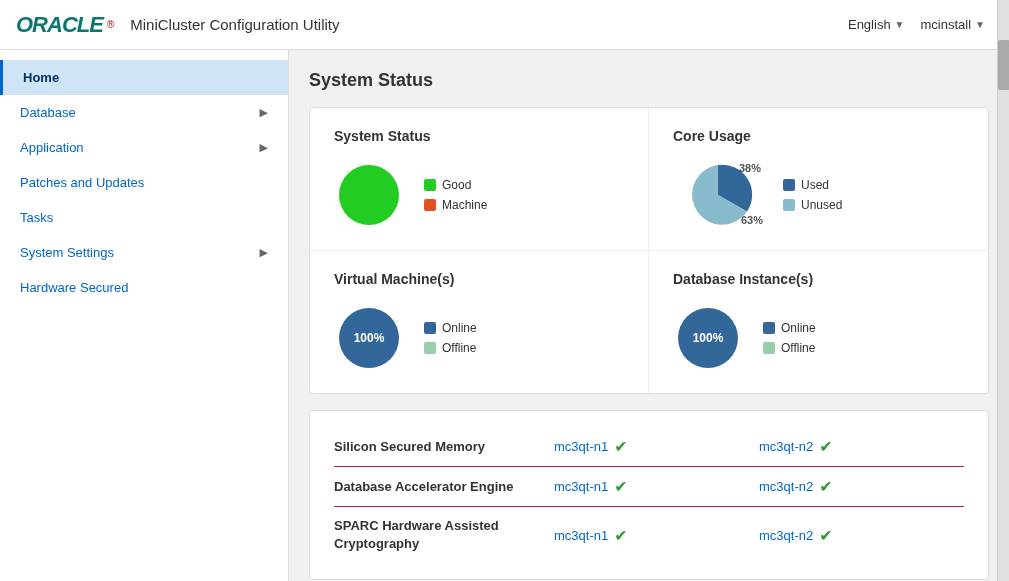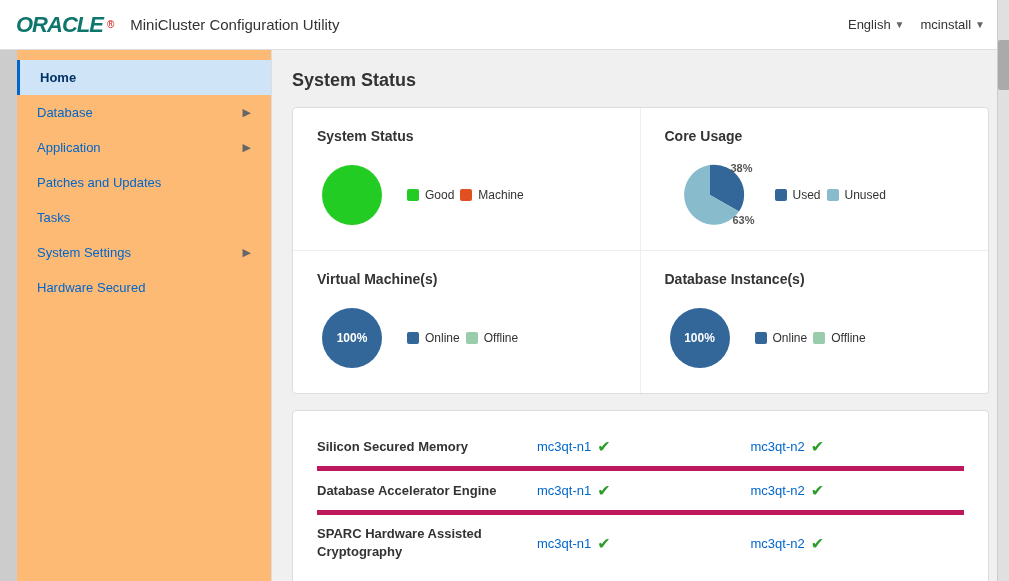--- a/index.html
+++ b/index.html
@@ -22,27 +22,26 @@
     .app-title { color: #333; font-size: 15px; margin-left: 6px; }
     .header-right { display: flex; align-items: center; }
     .header-dropdown { display: flex; align-items: center; gap: 4px; color: #333; font-size: 13px; cursor: pointer; padding: 4px 8px; }
     .chevron { font-size: 10px; color: #666; }
 
     
     .main-layout { display: flex; height: calc(581px - 50px); }
 
     
     .sidebar {
-      width: 255px;
-      background: #fdba74;
+      width: 289px;
+      background: #ffffff;
       border-right: 1px solid #ddd;
       padding: 10px 0;
       overflow-y: auto;
       flex-shrink: 0;
-      margin-left: 17px;
     }
     .sidebar-item {
       display: flex;
       align-items: center;
       justify-content: space-between;
       padding: 10px 20px;
       color: #0066cc;
       cursor: pointer;
       font-size: 13px;
       text-decoration: none;
@@ -92,21 +91,21 @@
       font-weight: bold;
       color: #333;
       margin-bottom: 16px;
     }
     .card-content { display: flex; align-items: center; gap: 20px; }
 
     
     .pie-container { position: relative; width: 70px; height: 70px; flex-shrink: 0; }
 
     
-    .legend { display: flex; flex-direction: row; gap: 6px; }
+    .legend { display: flex; flex-direction: column; gap: 6px; }
     .legend-item { display: flex; align-items: center; gap: 6px; font-size: 12px; color: #333; }
     .legend-dot { width: 12px; height: 12px; border-radius: 2px; flex-shrink: 0; }
 
     
     .donut-label {
       position: absolute;
       top: 50%;
       left: 50%;
       transform: translate(-50%, -50%);
       font-size: 12px;
@@ -119,21 +118,21 @@
       background: #fff;
       border: 1px solid #ddd;
       border-radius: 4px;
       padding: 16px 24px;
     }
     .features-row {
       display: grid;
       grid-template-columns: 220px 1fr 1fr;
       align-items: center;
       padding: 10px 0;
-      border-bottom: 5px solid #be185d;
+      border-bottom: 1px solid #be185d;
     }
     .features-row:last-child { border-bottom: none; }
     .feature-name { font-weight: bold; font-size: 13px; color: #333; }
     .feature-node { display: flex; align-items: center; gap: 6px; color: #0066cc; font-size: 13px; }
     .check-icon { color: #2a9d2a; font-size: 16px; }
 
     
     .sidebar::-webkit-scrollbar { width: 6px; }
     .sidebar::-webkit-scrollbar-thumb { background: #ccc; }
     .content::-webkit-scrollbar { width: 8px; }

